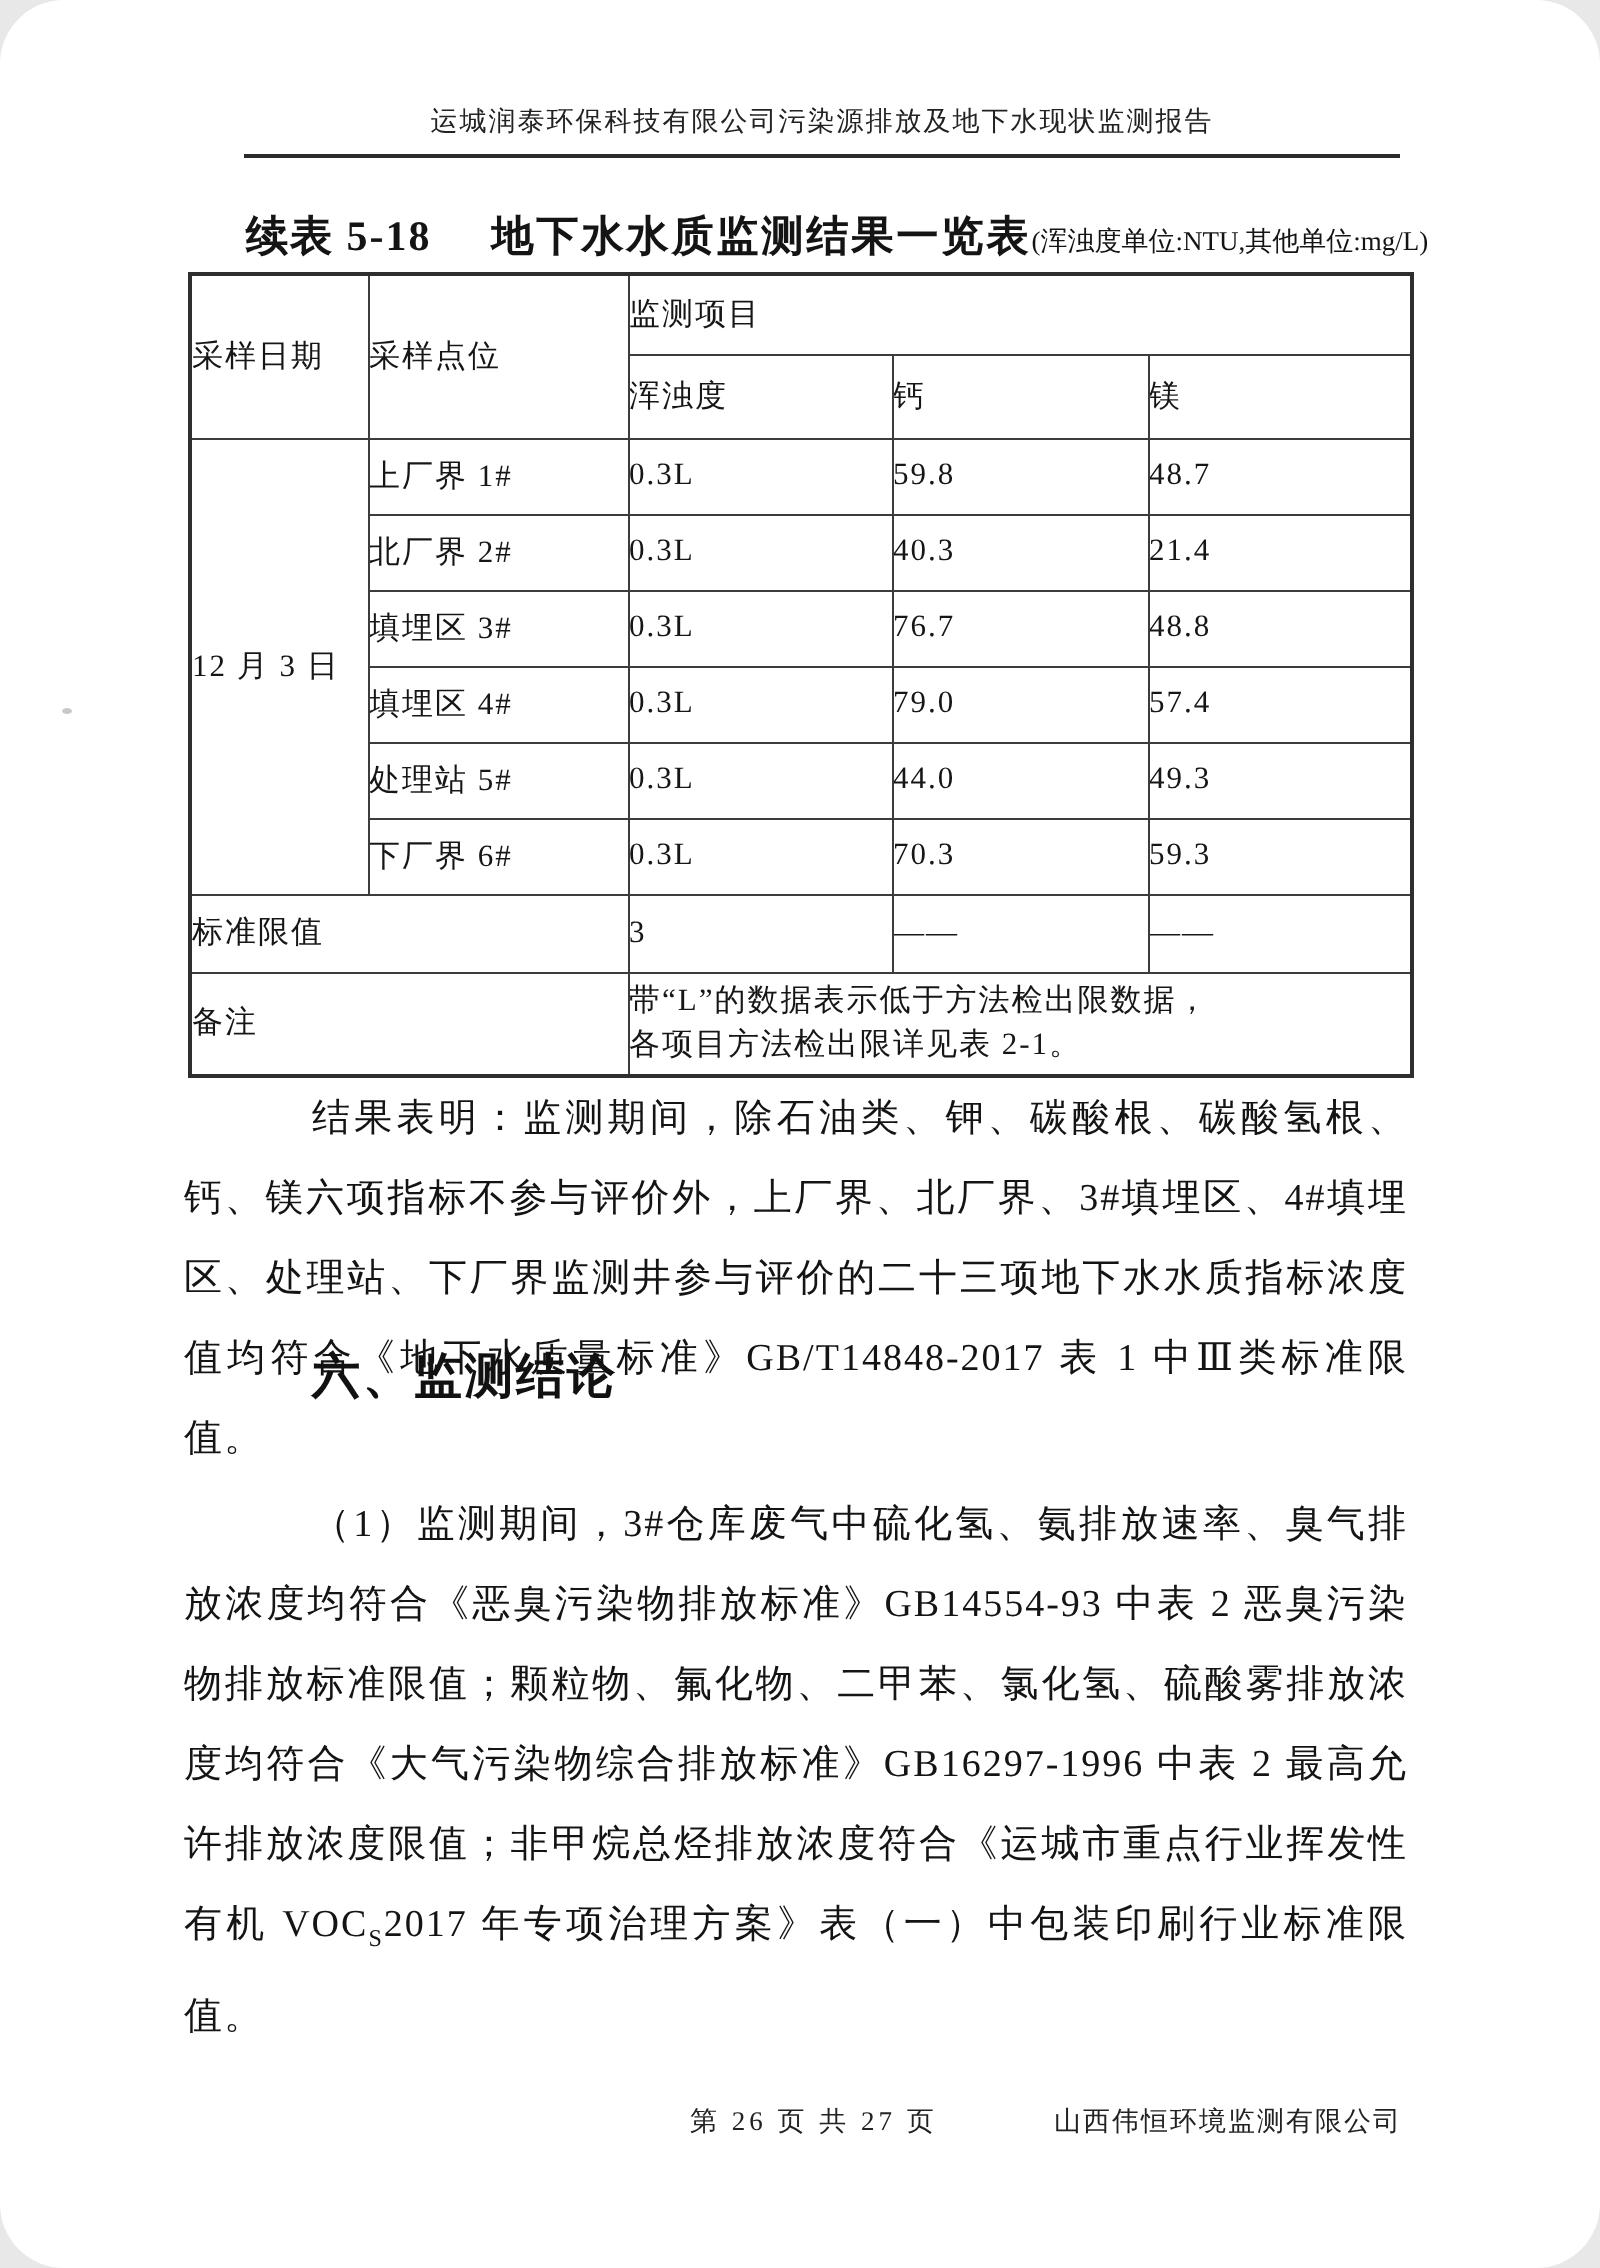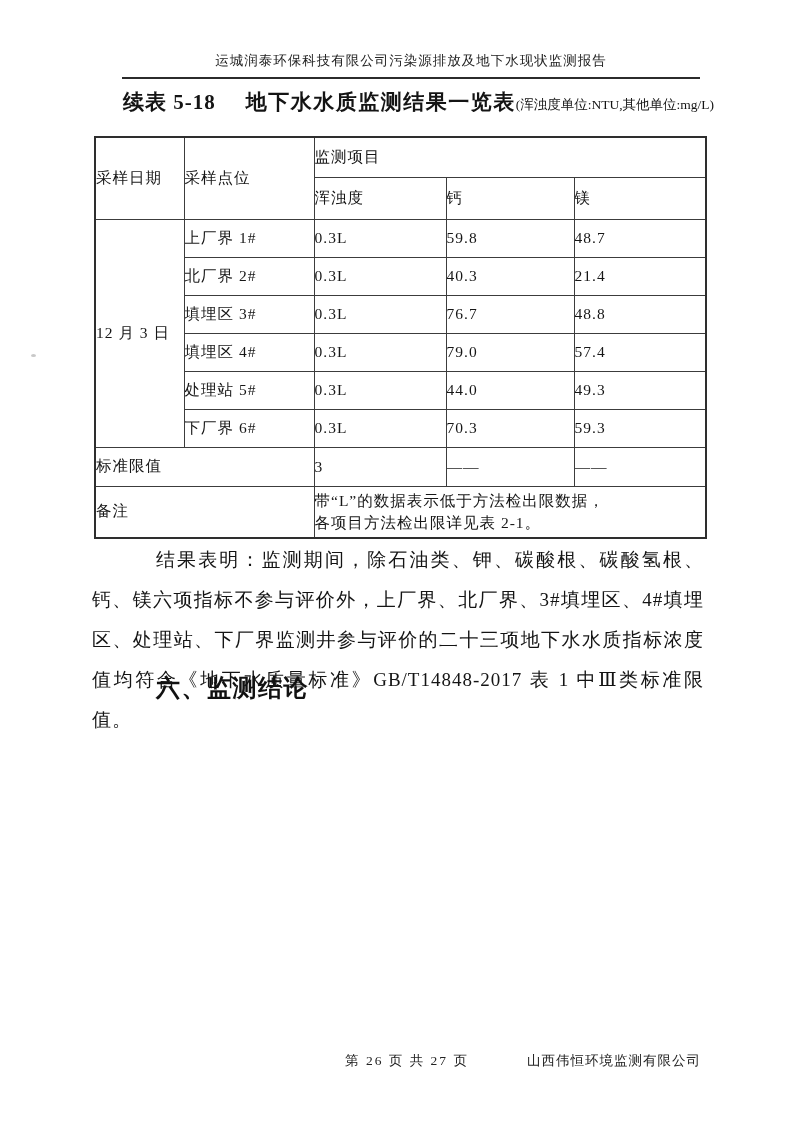--- a/index.html
+++ b/index.html
@@ -2,31 +2,32 @@
 <html><head>
 <meta charset="utf-8">
 <style>
   * { margin:0; padding:0; box-sizing:border-box; }
   html,body { background:#e8e8e8; }
   .page {
     position:relative; width:800px; height:1134px; margin:0 auto;
     background:#ffffff; overflow:hidden;
     font-family:"Liberation Serif","DejaVu Serif",serif;
     color:#1c1c1c;
+    border-radius:32px;
   }
   
   .running-header {
     position:absolute; top:52px; left:122px; width:578px;
     text-align:center; font-size:13.5px; letter-spacing:1px;
     padding-bottom:7px; border-bottom:2px solid #2b2b2b;
     color:#222;
   }
   
   .table-caption {
-    position:absolute; top:88px; left:123px; width:600px;
+    position:absolute; top:104px; left:123px; width:600px;
     font-size:21px; white-space:nowrap; color:#141414;
   }
   .table-caption .cap-label { font-weight:600; letter-spacing:1px; }
   .table-caption .cap-title { font-weight:600; margin-left:30px; letter-spacing:1.5px; }
   .table-caption .cap-unit { font-size:13.5px; font-weight:400; letter-spacing:0; }
   
   table.results {
     position:absolute; top:136px; left:94px;
     border-collapse:collapse; table-layout:fixed;
     border:2px solid #2e2e2e;
@@ -147,20 +148,21 @@
         <div>各项目方法检出限详见表 2-1。</div>
       </td>
     </tr>
   </tbody>
     </table>
 
   <p class="body-para para-result">结果表明：监测期间，除石油类、钾、碳酸根、碳酸氢根、钙、镁六项指标不参与评价外，上厂界、北厂界、3#填埋区、4#填埋区、处理站、下厂界监测井参与评价的二十三项地下水水质指标浓度值均符合《地下水质量标准》GB/T14848-2017 表 1 中Ⅲ类标准限值。</p>
 
   <div class="section-heading">六、监测结论</div>
 
+  <p class="body-para para-1"><span>（1）监测期间，3#仓库废气中硫化氢、氨排放速率、臭气排放浓度均符合《恶臭污染物排放标准》GB14554-93 中表 2 恶臭污染物排放标准限值；颗粒物、氟化物、二甲苯、氯化氢、硫酸雾排放浓度均符合《大气污染物综合排放标准》GB16297-1996 中表 2 最高允许排放浓度限值；非甲烷总烃排放浓度符合《运城市重点行业挥发性有机 VOC</span><sub>S</sub><span>2017 年专项治理方案》表（一）中包装印刷行业标准限值。</span></p>
 
 
   <div class="page-footer">
     <span class="footer-page">第 26 页 共 27 页</span>
     <span class="footer-company">山西伟恒环境监测有限公司</span>
   </div>
 
   <div class="scan-dot"></div>
 
 </div>

